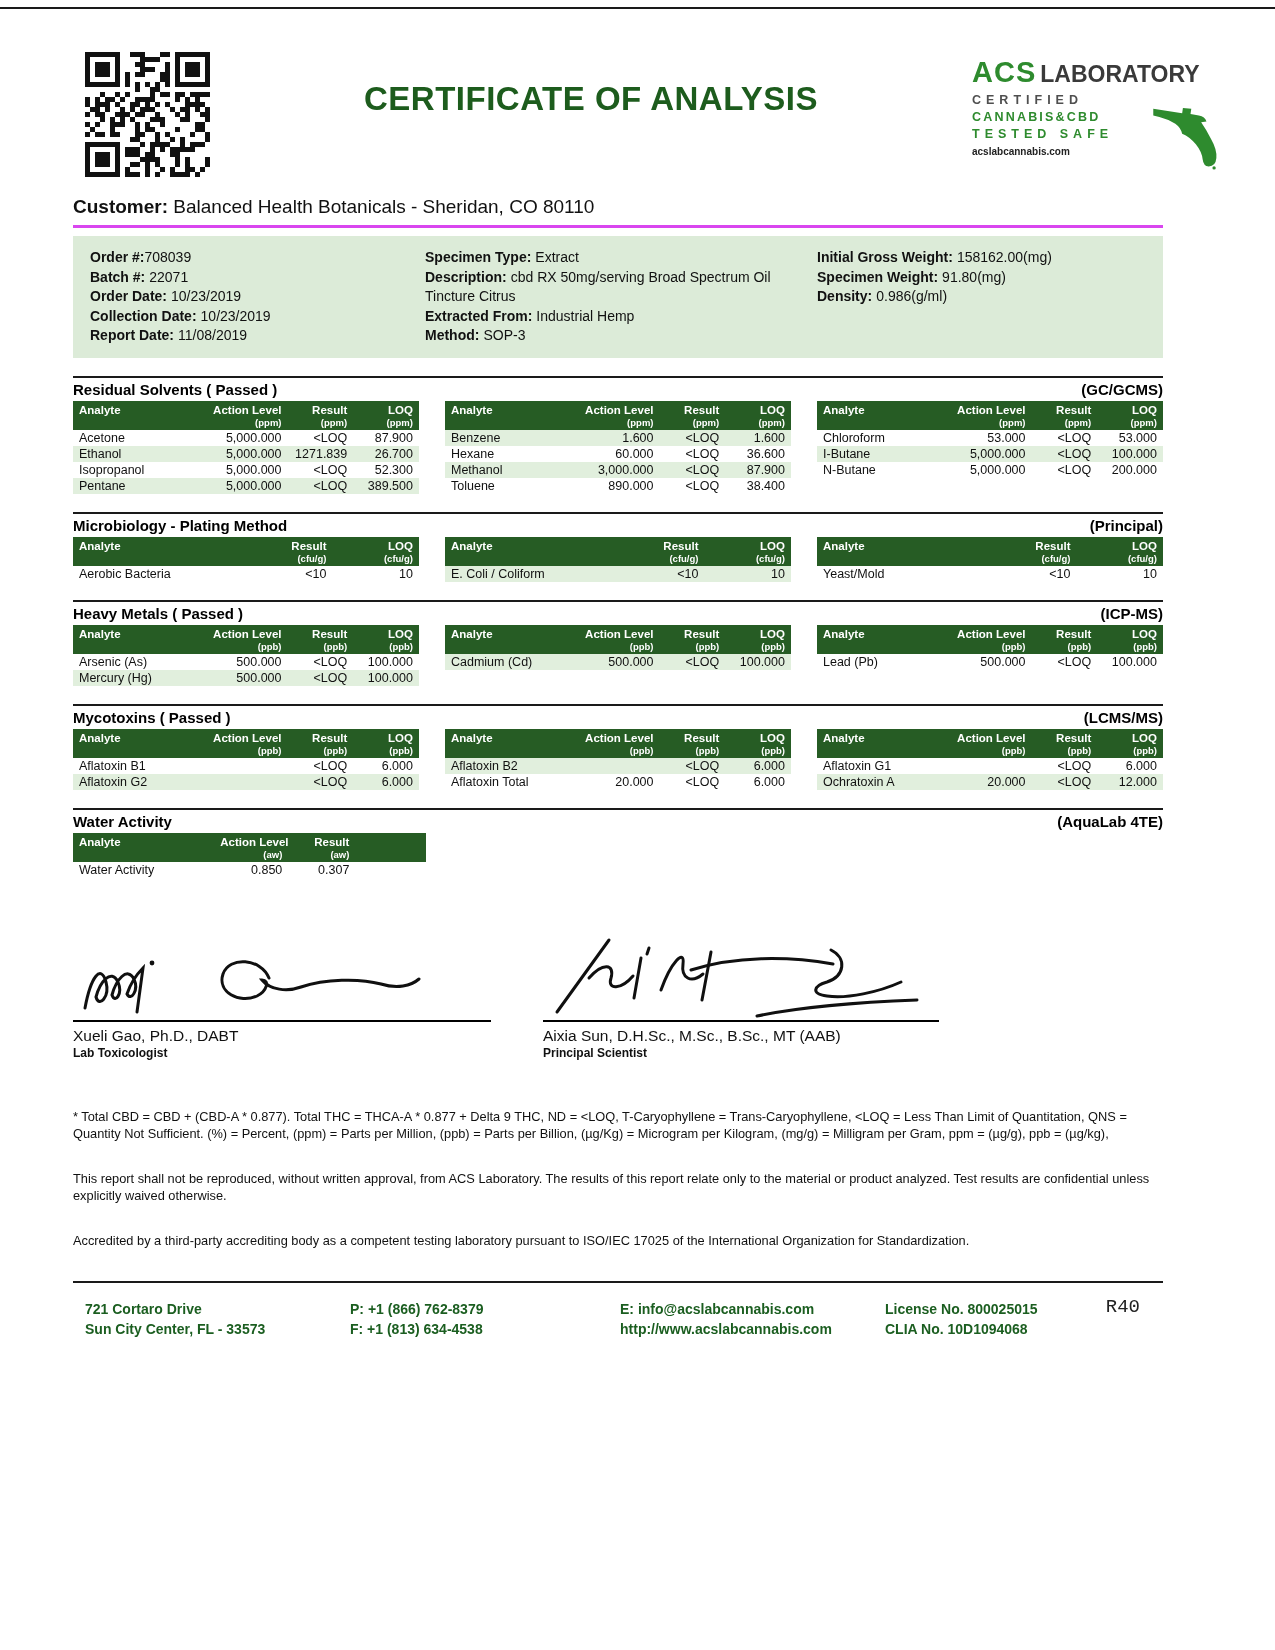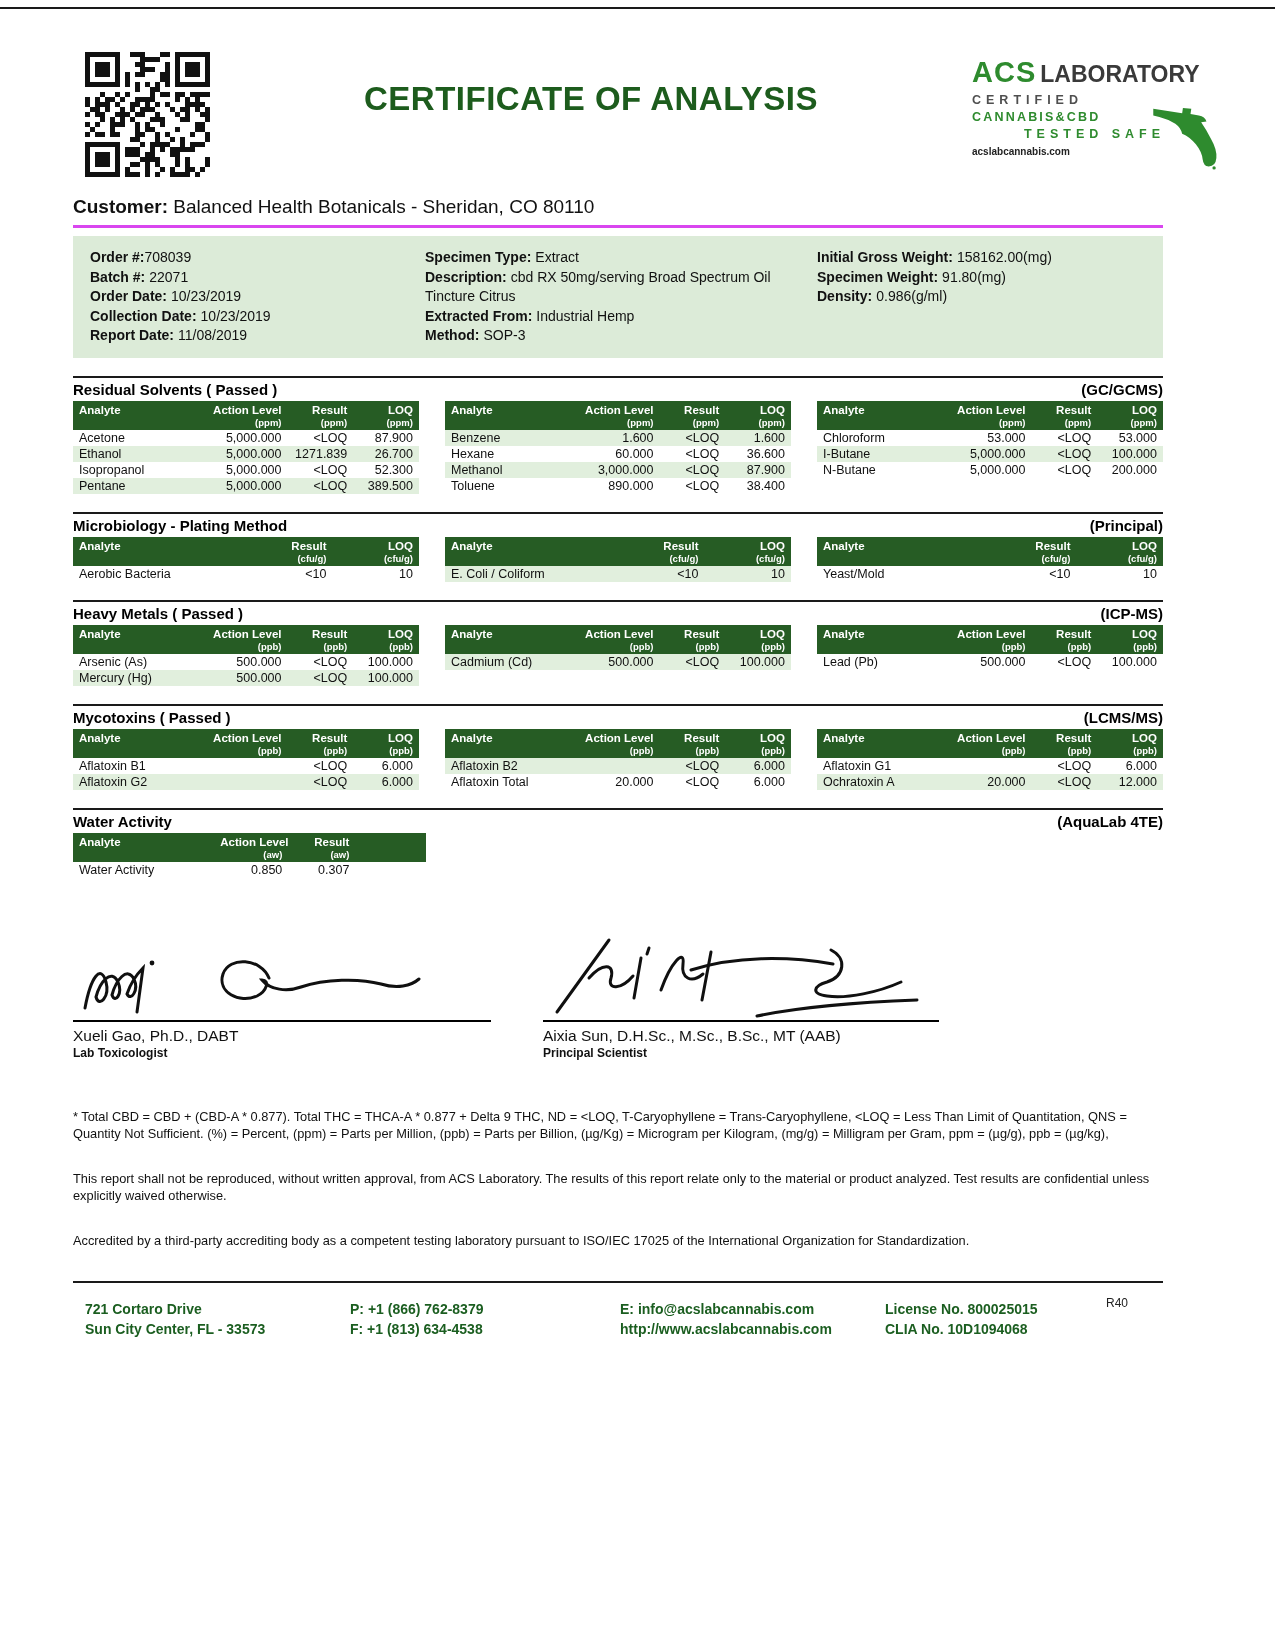--- a/index.html
+++ b/index.html
@@ -11,21 +11,21 @@
   
   .header { display:flex; align-items:flex-start; padding:52px 58px 0 85px;gap:36px; }
   .qr-wrap { width:125px; height:125px; flex:none; }
   .doc-title { flex:1; text-align:center; font-size:33px; font-weight:bold; color:#1d5c1d; margin-top:28px; letter-spacing:.5px; }
   .logo { flex:none; width:245px; position:relative; margin-top:4px; min-height:130px; }
   .logo-line1 { font-weight:bold; white-space:nowrap; }
   .logo-acs { font-size:29px; color:#2e8b2e; letter-spacing:1px; }
   .logo-lab { font-size:23px; color:#3a3a3a; margin-left:4px; }
   .logo-certified { font-size:12.5px; font-weight:bold; color:#4f4f4f; letter-spacing:5px; margin-top:4px; }
   .logo-cannabis  { font-size:12.5px; font-weight:bold; color:#2e8b2e; letter-spacing:2.2px; margin-top:3px; }
-  .logo-tested    { font-size:12.5px; font-weight:bold; color:#2e8b2e; letter-spacing:5px; margin-top:3px;text-align:center; }
+  .logo-tested    { font-size:12.5px; font-weight:bold; color:#2e8b2e; letter-spacing:5px; margin-top:3px; }
   .logo-site { font-size:10px; font-weight:bold; color:#222; margin-top:5px; }
   .logo-fl { position:absolute; right:-10px; top:44px; }
 
   
   .customer { margin:10px 112px 0 73px; font-size:19px; border-bottom:3px solid #d946ef; padding-bottom:7px; }
   .customer .lbl { font-weight:bold; }
 
   
   .info-box { margin:8px 112px 0 73px; background:#dcebd8; padding:12px 10px 12px 17px; display:flex; font-size:14px; line-height:19.5px; }
   .info-col1 { width:335px; flex:none; }
@@ -68,21 +68,21 @@
   .notes { margin:48px 112px 0 73px; font-size:12.8px; line-height:17.5px; color:#111; }
   .note + .note { margin-top:27px; }
 
   
   .footer-rule { margin:32px 112px 0 73px; height:2px; background:#1a1a1a; }
   .footer { display:flex; margin:16px 100px 0 85px; font-size:14px; font-weight:bold; color:#1b5e20; line-height:20px; }
   .f-col1 { width:265px; flex:none; }
   .f-col2 { width:270px; flex:none; }
   .f-col3 { width:265px; flex:none; }
   .f-col4 { flex:1; }
-  .doc-num { position:absolute; top:1296px; right:147px; font-size:12px; color:#222; }
+  .doc-num { position:absolute; top:1296px; right:135px; font-size:19px; color:#222;font-family:Liberation Mono, monospace; }
 </style>
 </head>
 <body>
 
 <div class="page">
   <div class="top-rule"></div>
 
   <div class="header">
     <div class="qr-wrap">
       <svg id="qr-svg" width="125" height="125" viewBox="0 0 125 125" fill="#111">

